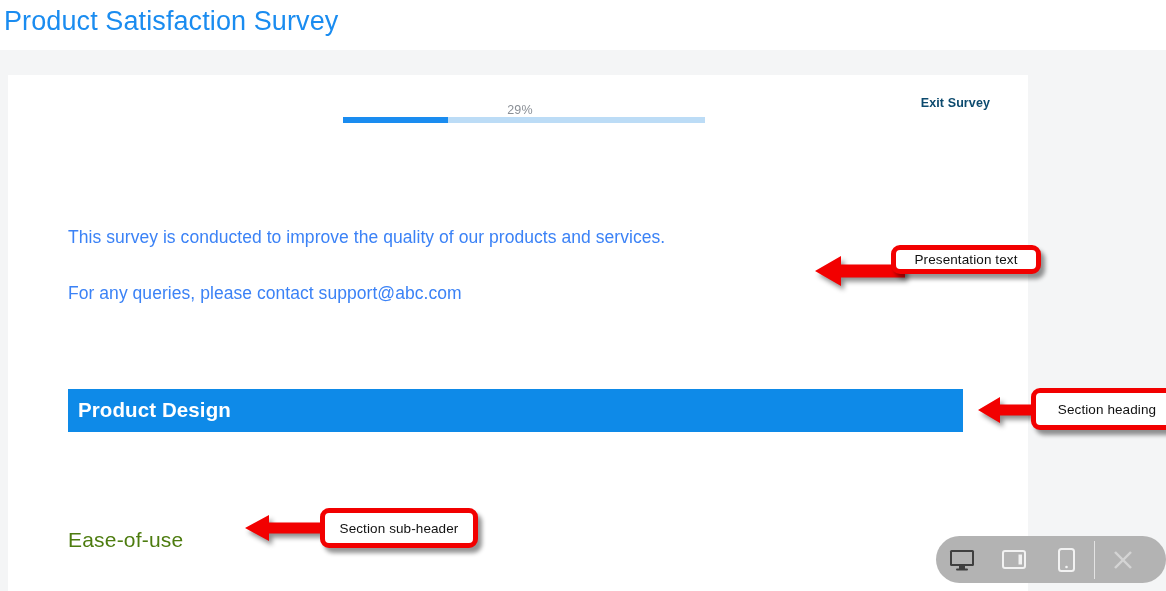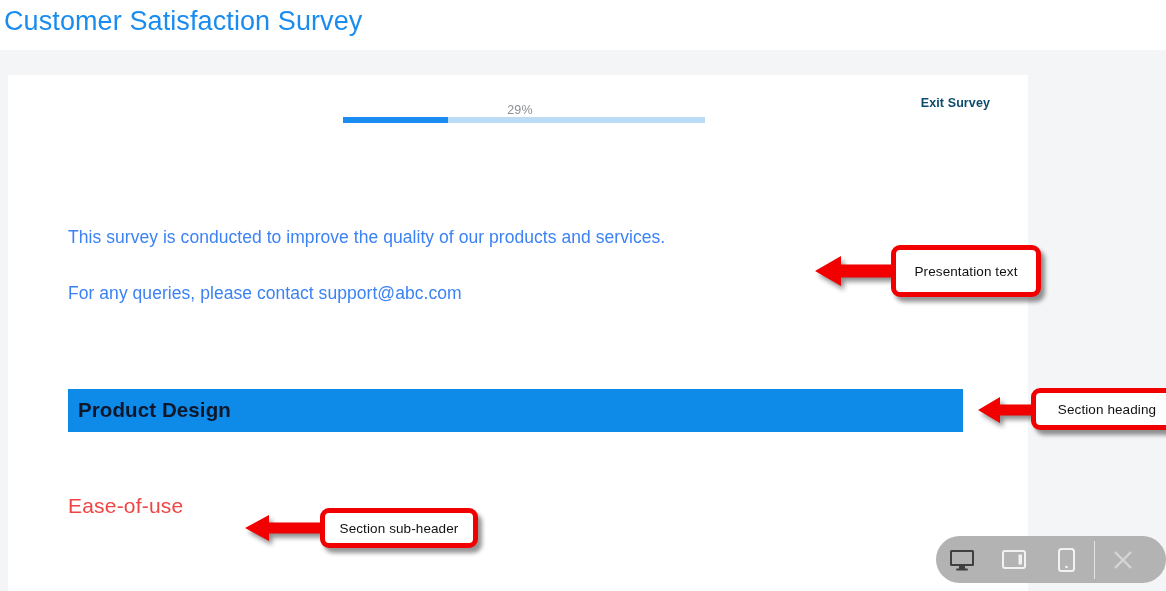--- a/index.html
+++ b/index.html
@@ -115,33 +115,33 @@
     left: 60px;
     top: 314px;
     width: 895px;
     height: 43px;
     background: #0e8ae8;
   }
   #section-banner-label {
     position: absolute;
     left: 10px;
     top: 9px;
-    color: #0f172a;
+    color: #ffffff;
     font-size: 20.5px;
     font-weight: bold;
     letter-spacing: 0.1px;
   }
 
   
   #sub-header {
     position: absolute;
     left: 60px;
-    top: 419px;
+    top: 453px;
     font-size: 21px;
-    color: #ef4444;
+    color: #4d7c0f;
     letter-spacing: 0.2px;
   }
 
   
   .callout {
     position: absolute;
     background: #ffffff;
     border: 5px solid #f20000;
     border-radius: 9px;
     box-shadow: 4px 5px 4px rgba(0,0,0,0.42);
@@ -162,21 +162,21 @@
     position: absolute;
     z-index: 39;
     filter: drop-shadow(3px 4px 2.5px rgba(0,0,0,0.45));
   }
 
   
   #callout-presentation {
     left: 891px;
     top: 245px;
     width: 150px;
-    height: 52px;
+    height: 29px;
   }
   #arrow-presentation {
     left: 815px;
     top: 252px;
     width: 90px;
     height: 38px;
   }
 
   
   #callout-section-heading {
@@ -235,21 +235,21 @@
     margin: 0 2px;
   }
   .icon-svg { display: block; }
 </style>
 </head>
 <body>
 
 <div id="gray-strip"></div>
 
 <div id="app-header">
-  <div id="page-title">Customer Satisfaction Survey</div>
+  <div id="page-title">Product Satisfaction Survey</div>
 </div>
 
 <div id="survey-canvas">
 
   <div id="progress-wrap">
     <div id="progress-label">29%</div>
     <div id="progress-track" style="background: rgb(188, 220, 246);">
       <div id="progress-fill" style="width: 29%; background: rgb(26, 140, 240);"></div>
     </div>
   </div>

